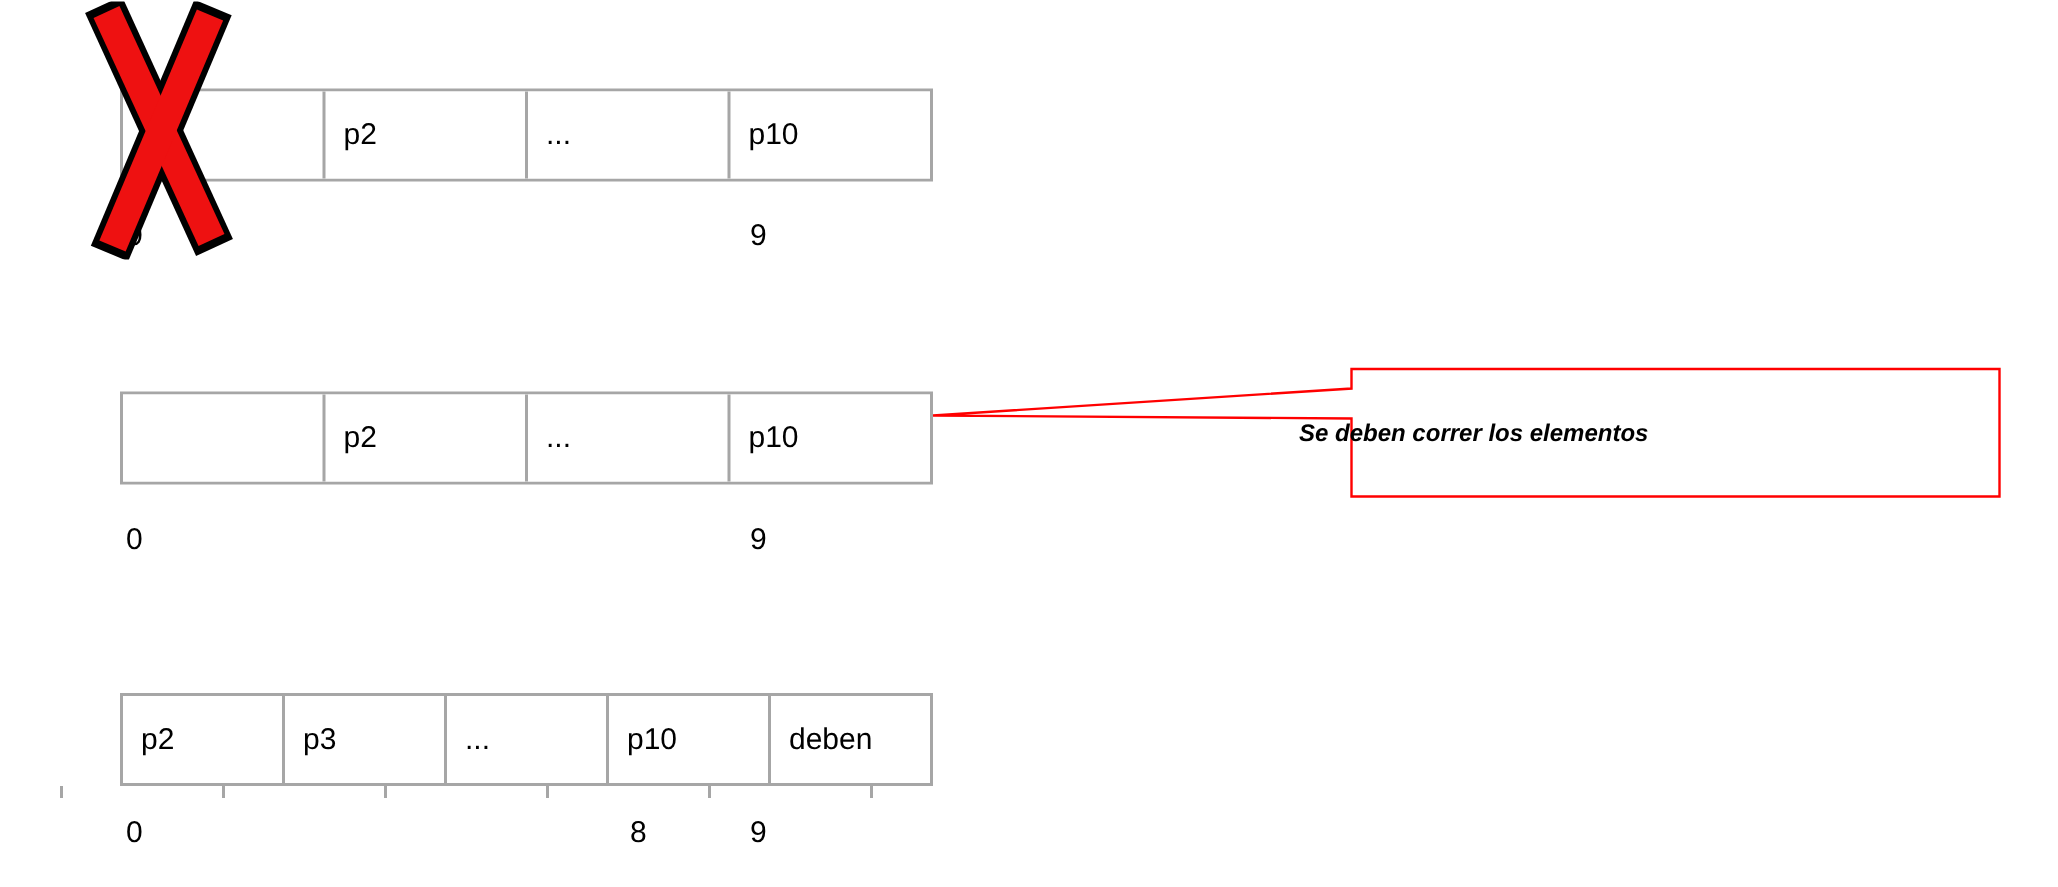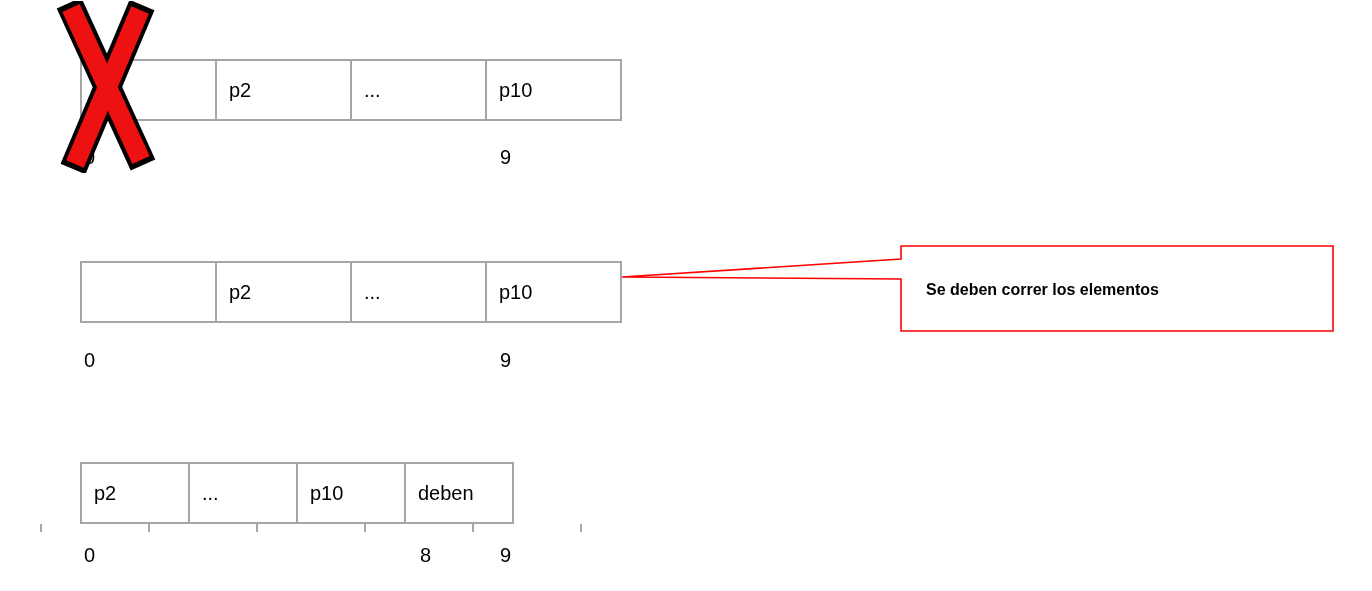--- a/index.html
+++ b/index.html
@@ -81,26 +81,27 @@
   }
 
   
   .callout-svg {
     position: absolute;
     left: 610px; top: 238px;
     width: 736px; height: 102px;
   }
   .callout-text {
     position: absolute;
-    left: 926px; top: 281px;
+    left: 866px; top: 281px;
     font-size: 16px;
     font-weight: bold;
     color: #000000;
     white-space: nowrap;
     z-index: 3;
+    font-style: italic;
   }
 </style>
 </head>
 <body>
 
 <div class="canvas">
 
   <div id="table-initial" class="array-table cells-4">
     <div class="array-cell">p1</div>
     <div class="array-cell">p2</div>
@@ -128,20 +129,21 @@
   <span id="idx-b0" class="index-label">0</span>
   <span id="idx-b9" class="index-label">9</span>
 
   <svg class="callout-svg" viewBox="0 0 736 102" aria-hidden="true">
     <path d="M 291 8 H 723 V 93 H 291 V 41 L 12 39 L 291 21 Z" fill="#ffffff" stroke="#ff0000" stroke-width="1.6" stroke-linejoin="miter"></path>
   </svg>
   <div class="callout-text">Se deben correr los elementos</div>
 
   <div id="table-shifted" class="array-table cells-5">
     <div class="array-cell">p2</div>
+    <div class="array-cell">p3</div>
     <div class="array-cell">...</div>
     <div class="array-cell">p10</div>
     <div class="array-cell">deben</div>
   </div>
   <div class="stub-row">
     <div class="stub"></div>
     <div class="stub"></div>
     <div class="stub"></div>
     <div class="stub"></div>
     <div class="stub"></div>

